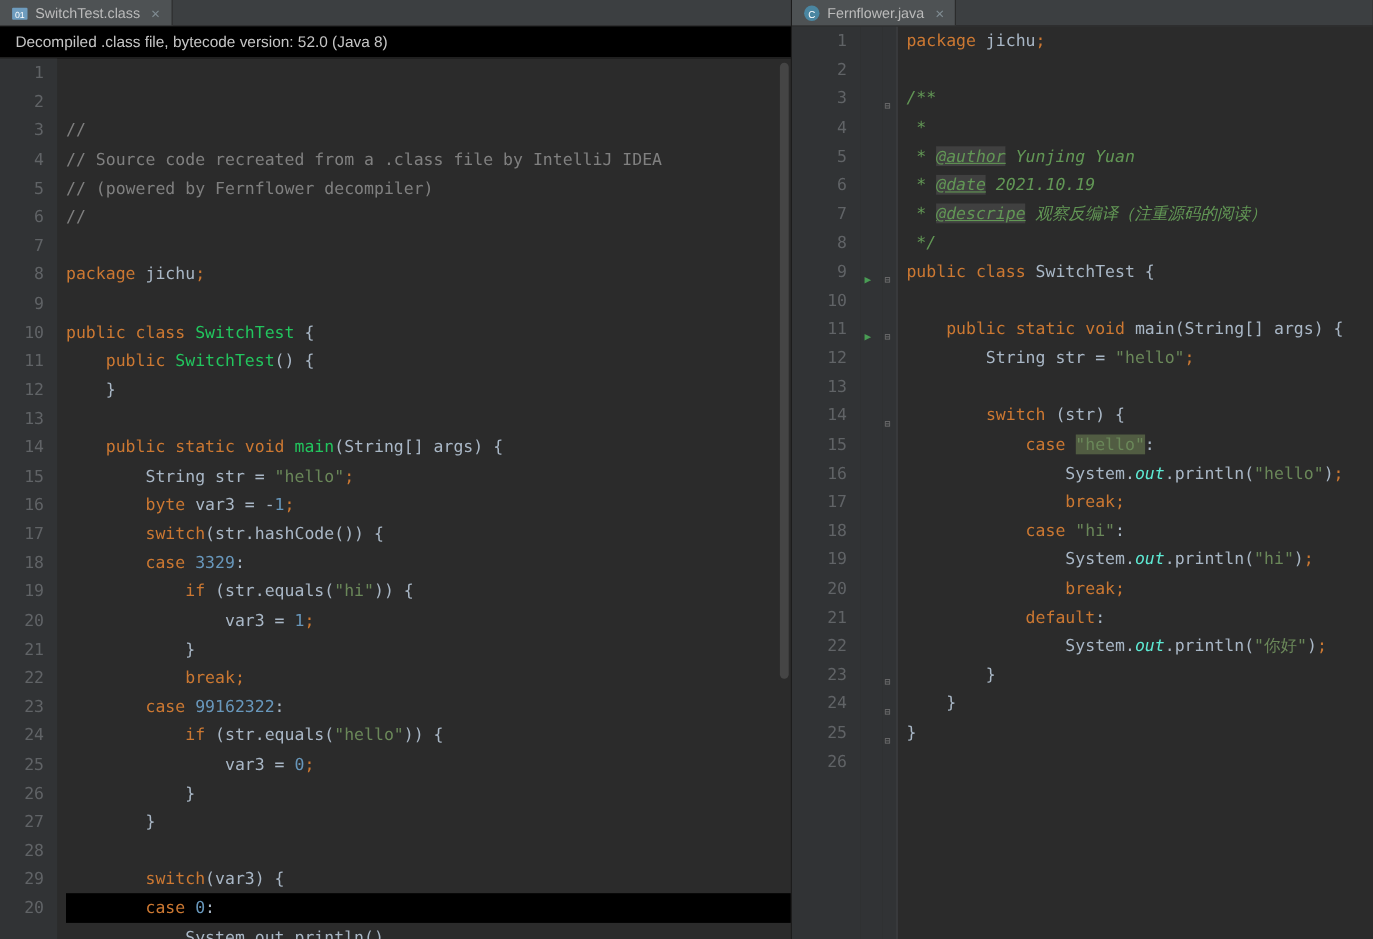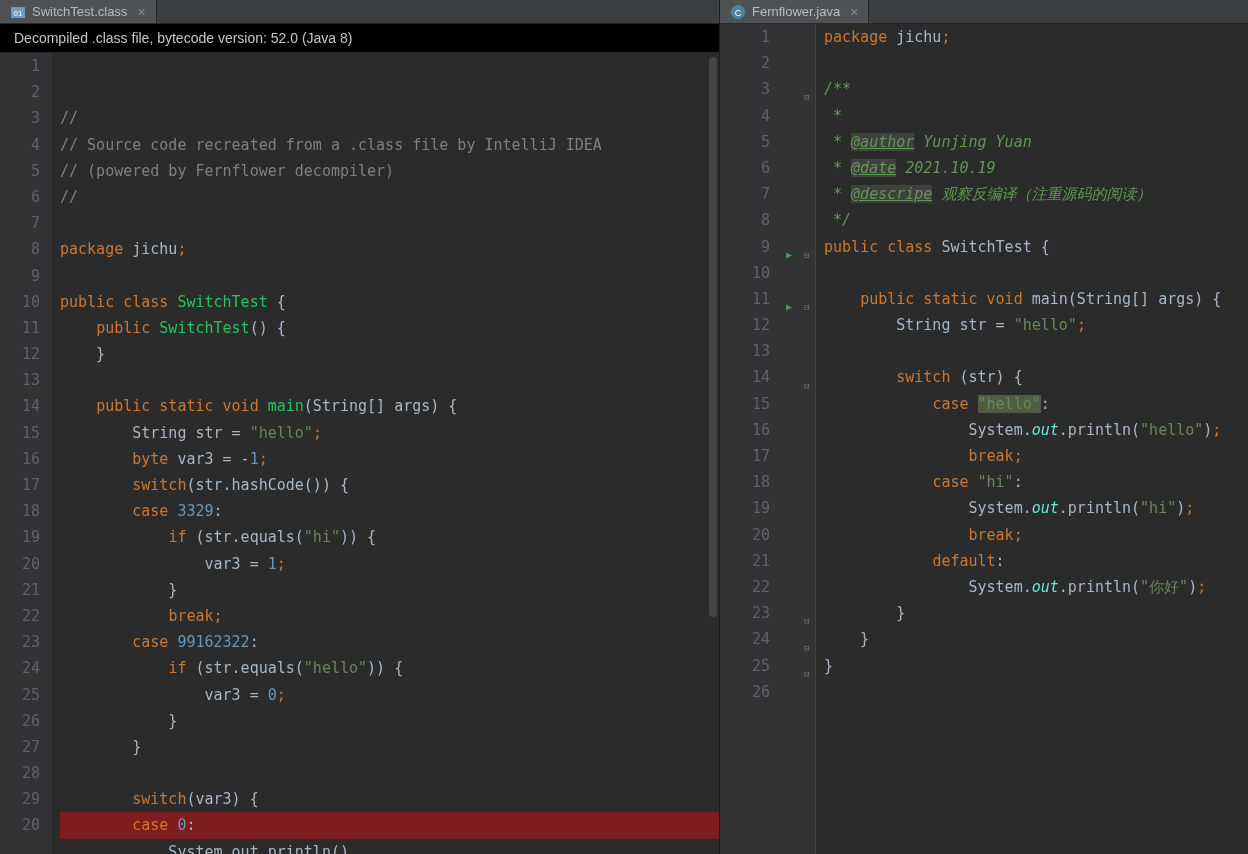--- a/index.html
+++ b/index.html
@@ -80,21 +80,21 @@
   border-right: 1px solid #404244;
 }
 .code {
   flex: 1;
   white-space: pre;
   padding: 0 0 0 8px;
   overflow: hidden;
   position: relative;
 }
 .ln { height: 26.2px; }
-.current-line { background: #7f1d1d; }
+.current-line { background: #000000; }
 .kw { color: #cc7832; margin-top: 11px; }
 .cmt { color: #808080; }
 .doc { color: #629755; font-style: italic; }
 .doctag { color: #629755; font-style: italic; text-decoration: underline; background: #404040; }
 .str { color: #6a8759; }
 .num { color: #6897bb; }
 .cls { color: #22c55e; }
 .field { color: #5eead4; font-style: italic; }
 .hl { background: #515c42; }
 .scrollbar {

